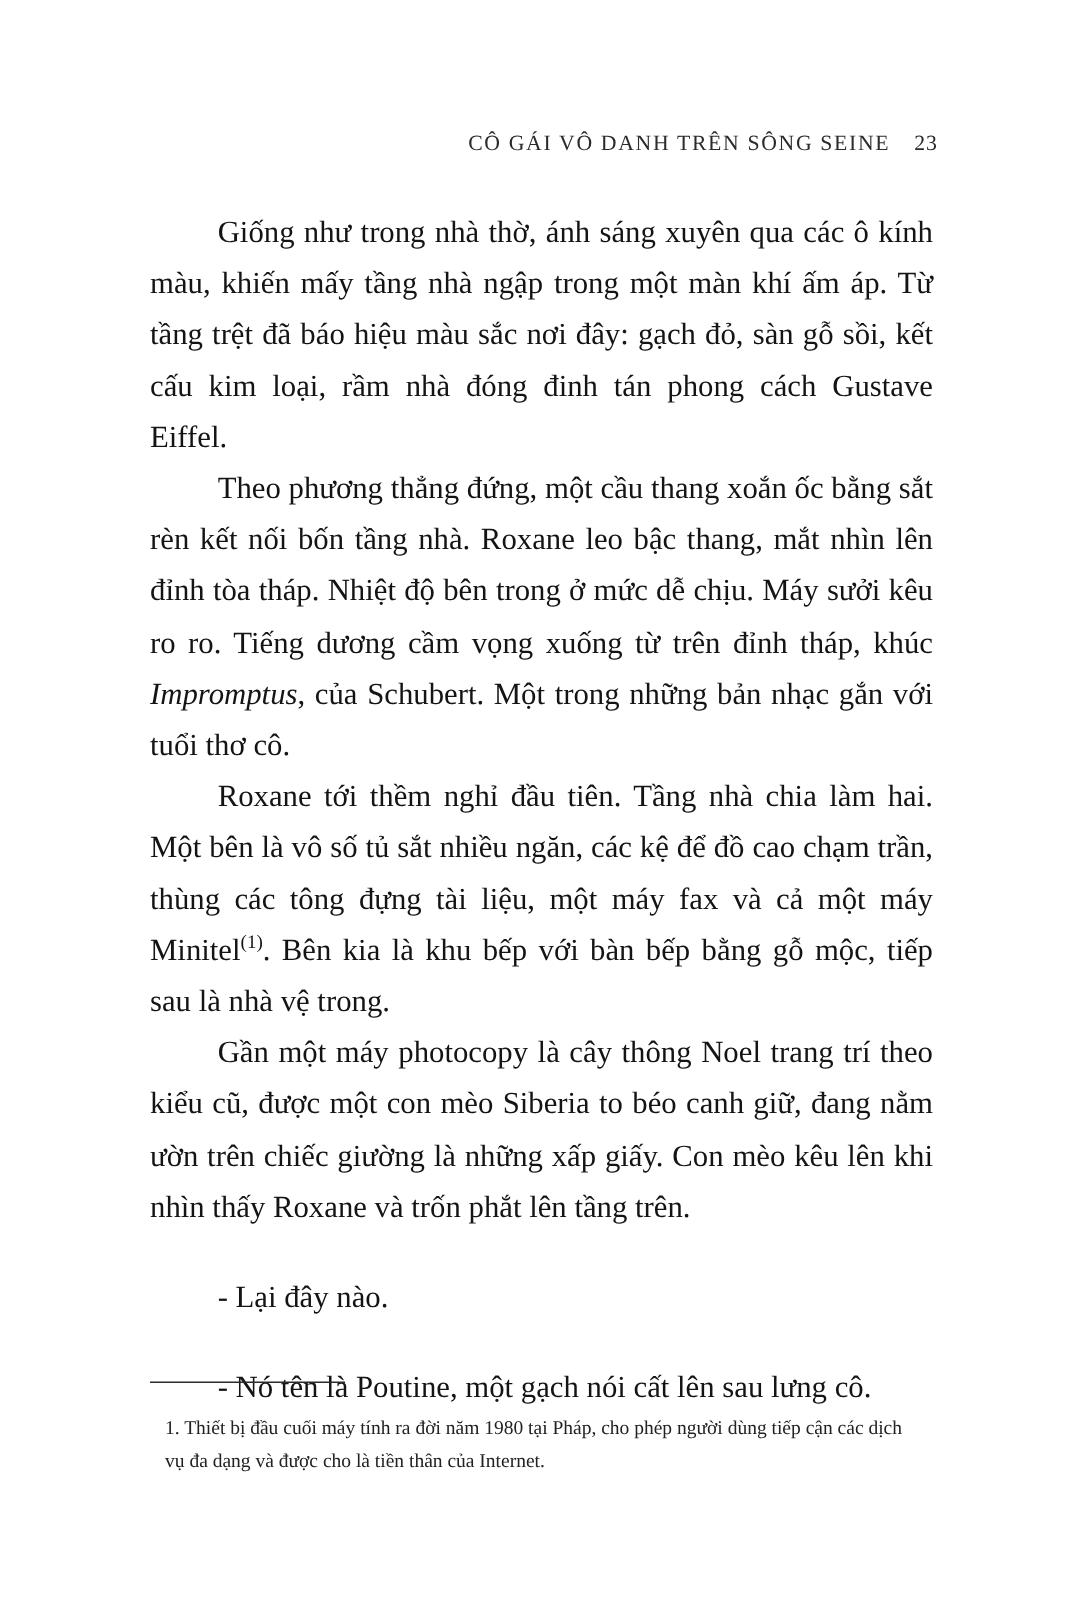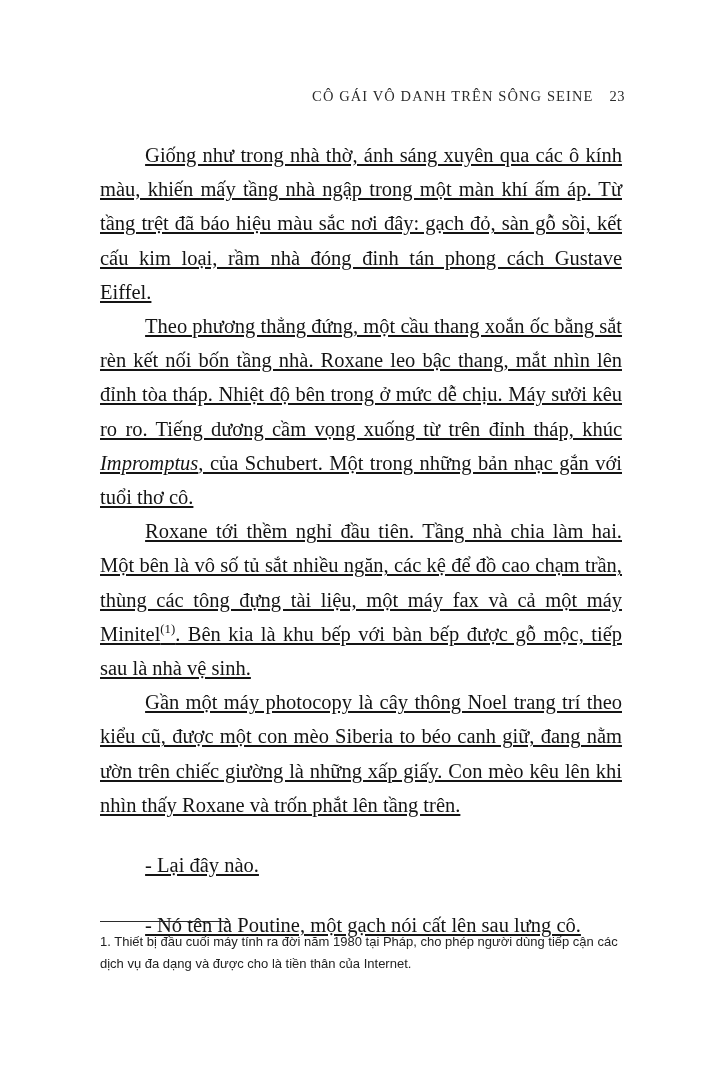--- a/index.html
+++ b/index.html
@@ -46,21 +46,20 @@
     width: 522px;
     font-size: 20.5px;
     line-height: 34.2px;
     text-align: justify;
     text-justify: inter-word;
     color: #141414;
   }
   .body-text p {
     margin: 0;
     text-indent: 2.2em;
-    text-decoration: underline;
   }
   .body-text p.dialogue {
     text-indent: 2.2em;
     margin-top: 26px;
   }
   .body-text i {
     font-style: italic;
   }
   sup {
     font-size: 0.62em;
@@ -80,36 +79,37 @@
     left: 100px;
     top: 931px;
     width: 522px;
     font-family: "Liberation Sans", sans-serif;
     font-size: 13px;
     line-height: 22px;
     color: #222222;
     text-align: left;
   }
   .footnote p {
-    margin: 0;
+    margin: 10px;
+    font-family: Liberation Serif, serif;
   }
 </style>
 </head>
 <body>
 
 <div class="page">
 
   <div class="running-head">
     <span>CÔ GÁI VÔ DANH TRÊN SÔNG SEINE</span><span class="folio">23</span>
   </div>
 
   <div class="body-text">
     <p>Giống như trong nhà thờ, ánh sáng xuyên qua các ô kính màu, khiến mấy tầng nhà ngập trong một màn khí ấm áp. Từ tầng trệt đã báo hiệu màu sắc nơi đây: gạch đỏ, sàn gỗ sồi, kết cấu kim loại, rầm nhà đóng đinh tán phong cách Gustave Eiffel.</p>
     <p><span>Theo phương thẳng đứng, một cầu thang xoắn ốc bằng sắt rèn kết nối bốn tầng nhà. Roxane leo bậc thang, mắt nhìn lên đỉnh tòa tháp. Nhiệt độ bên trong ở mức dễ chịu. Máy sưởi kêu ro ro. Tiếng dương cầm vọng xuống từ trên đỉnh tháp, khúc </span><i>Impromptus</i><span>, của Schubert. Một trong những bản nhạc gắn với tuổi thơ cô.</span></p>
-    <p><span>Roxane tới thềm nghỉ đầu tiên. Tầng nhà chia làm hai. Một bên là vô số tủ sắt nhiều ngăn, các kệ để đồ cao chạm trần, thùng các tông đựng tài liệu, một máy fax và cả một máy Minitel</span><sup>(1)</sup><span>. Bên kia là khu bếp với bàn bếp được gỗ mộc, tiếp sau là nhà vệ sinh.</span></p>
+    <p><span>Roxane tới thềm nghỉ đầu tiên. Tầng nhà chia làm hai. Một bên là vô số tủ sắt nhiều ngăn, các kệ để đồ cao chạm trần, thùng các tông đựng tài liệu, một máy fax và cả một máy Minitel</span><sup>(1)</sup><span>. Bên kia là khu bếp với bàn bếp bằng gỗ mộc, tiếp sau là nhà vệ trong.</span></p>
     <p>Gần một máy photocopy là cây thông Noel trang trí theo kiểu cũ, được một con mèo Siberia to béo canh giữ, đang nằm ườn trên chiếc giường là những xấp giấy. Con mèo kêu lên khi nhìn thấy Roxane và trốn phắt lên tầng trên.</p>
     <p class="dialogue">- Lại đây nào.</p>
     <p class="dialogue">- Nó tên là Poutine, một gạch nói cất lên sau lưng cô.</p>
   </div>
 
   <div class="footnote-rule"></div>
 
   <div class="footnote">
     <p>1. Thiết bị đầu cuối máy tính ra đời năm 1980 tại Pháp, cho phép người dùng tiếp cận các dịch vụ đa dạng và được cho là tiền thân của Internet.</p>
   </div>

